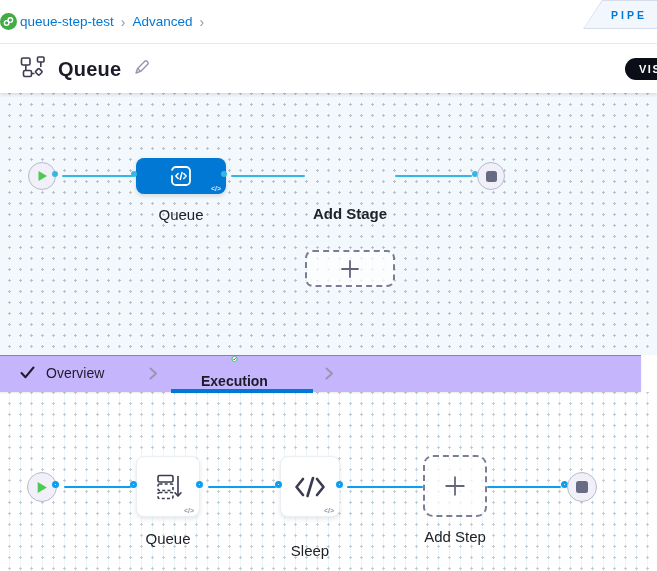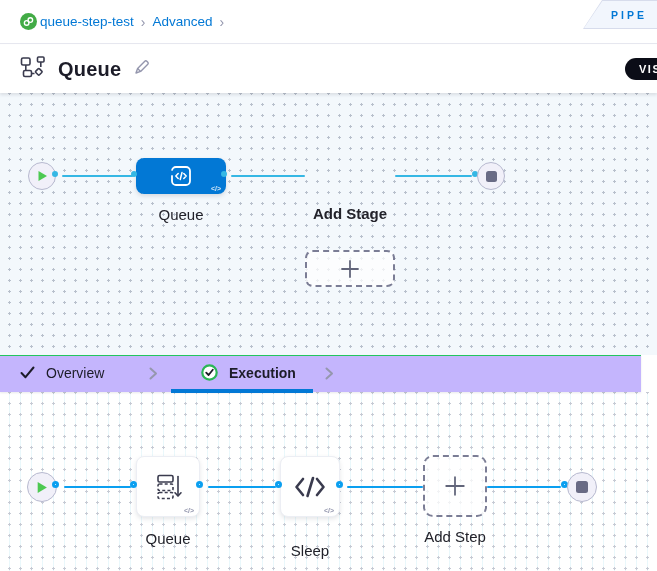--- a/index.html
+++ b/index.html
@@ -2,21 +2,21 @@
 <html><head>
 <meta charset="utf-8">
 <style>
   * { margin:0; padding:0; box-sizing:border-box; }
   html,body { width:657px; height:571px; overflow:hidden; }
   body { font-family:"Liberation Sans", sans-serif; background:#fff; }
   #app { position:relative; width:657px; height:571px; overflow:hidden; background:#fff; }
 
   
   .crumb-bar { position:absolute; left:0; top:0; width:657px; height:44px; background:#fff;
-               border-bottom:1px solid #e6e7ef; display:flex; align-items:center; padding-left:20px; }
+               border-bottom:1px solid #e6e7ef; display:flex; align-items:center; }
   .crumb { display:flex; align-items:center; gap:7px; font-size:13.5px; }
   .crumb a { color:#0278d5; text-decoration:none; cursor:pointer; }
   .crumb .sep { color:#9396ad; font-size:14px; }
   .logo { width:17px; height:17px; border-radius:50%; background:#42ab45; display:flex;
           align-items:center; justify-content:center; margin-right:3px; flex:0 0 auto; }
 
   .studio-tab { position:absolute; left:583px; top:0; width:90px; height:29px;
                 clip-path:polygon(19px 0, 100% 0, 100% 100%, 0 100%); background:#d7dcec; }
   .studio-tab .inner { position:absolute; inset:1px 0 1px 1px;
                 clip-path:polygon(18.4px 0, 100% 0, 100% 100%, 0 100%); background:#f2f6fd;
@@ -73,21 +73,21 @@
   .step-card { position:absolute; top:64px; width:64px; height:61px; background:#fff; border-radius:8px;
                border:1px solid #eceef4; box-shadow:0 2px 4px rgba(96,97,112,.16);
                display:flex; align-items:center; justify-content:center; cursor:pointer; }
   .step-card .corner-code { color:#9396ad; }
 
   
   .tab-bar { position:absolute; left:0; top:355px; width:641px; height:37px; background:#c4b5fd;
              border-top:1px solid #22c55e; box-shadow:0 1px 2px rgba(40,41,61,.10); z-index:4; }
   .tab-item { position:absolute; top:0; height:33px; display:flex; align-items:center; gap:11px;
               font-size:14px; color:#1c1c28; cursor:pointer; }
-  .tab-item.active { font-weight:bold; }
+  .tab-item.active { font-weight:bold;flex-direction:column; }
   .tab-chevron { position:absolute; top:11px; }
   .tab-underline { position:absolute; left:171px; top:33px; width:142px; height:4px; background:#0278d5; }
 </style>
 </head>
 <body>
 
 <div id="app">
 
   <div class="crumb-bar">
     <span class="logo">

